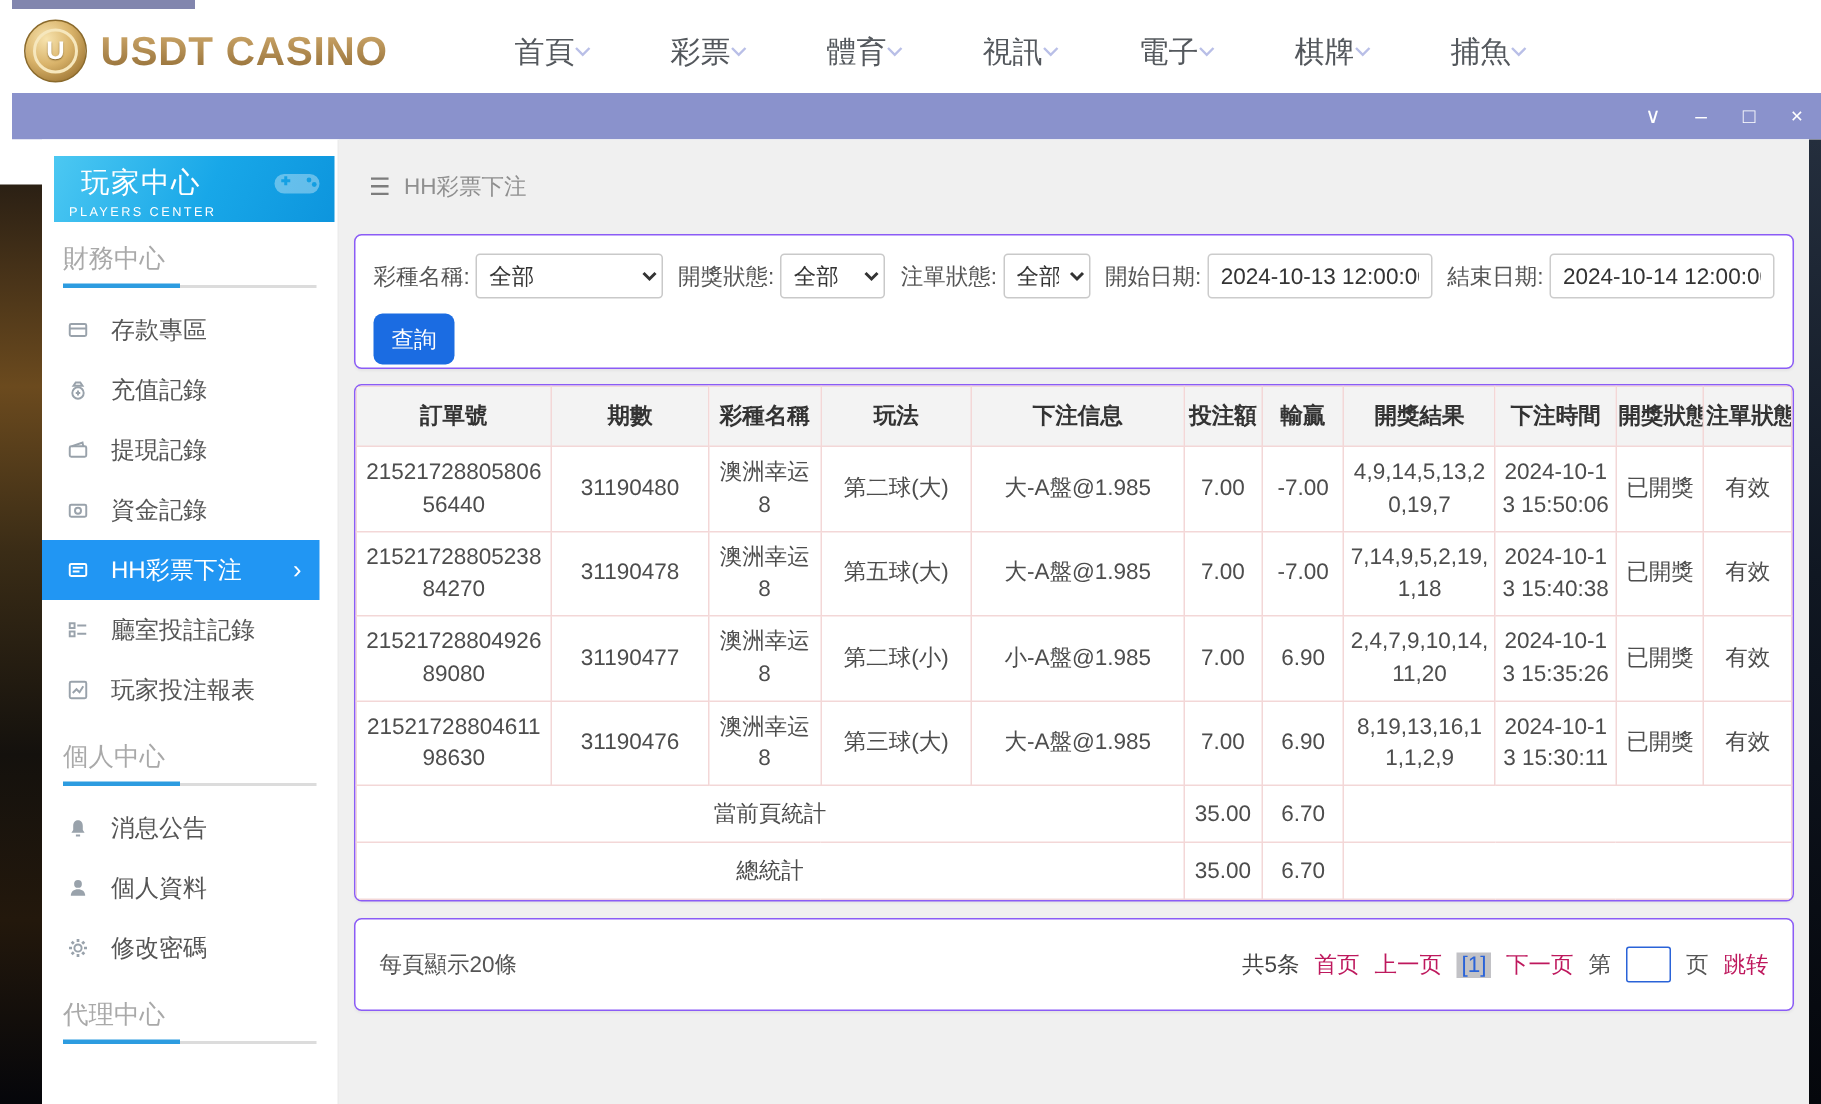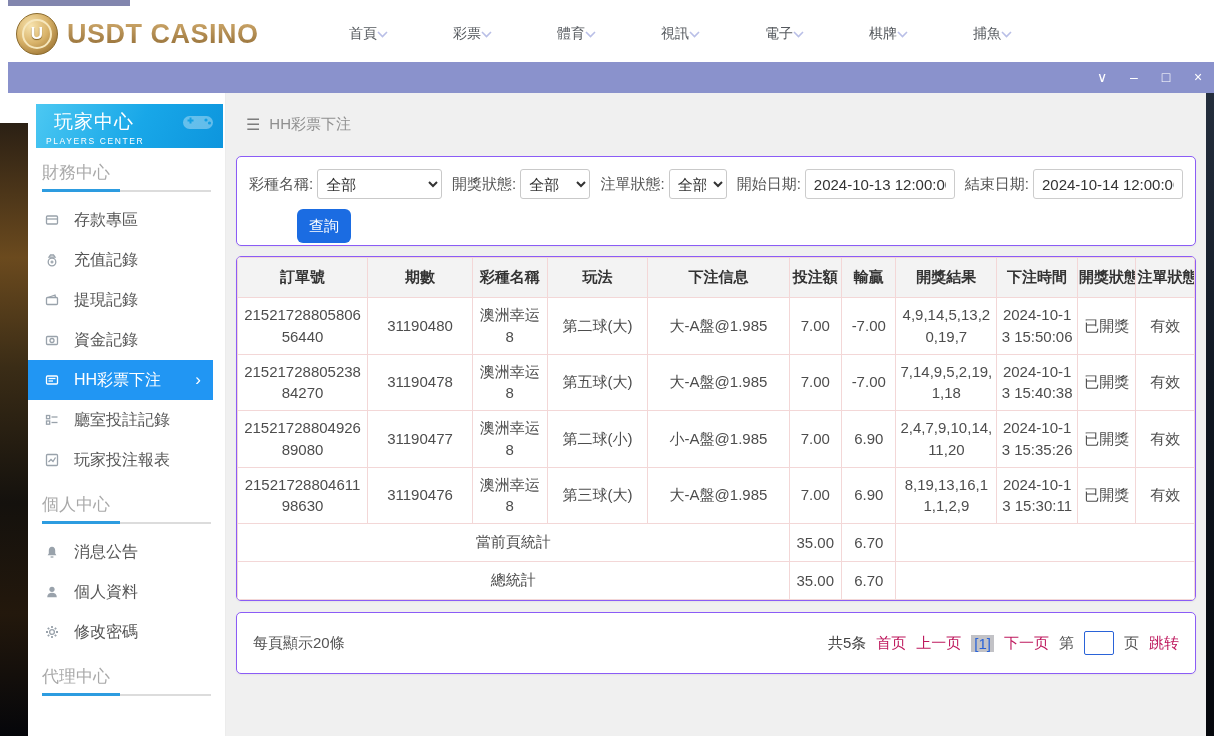--- a/index.html
+++ b/index.html
@@ -10,21 +10,21 @@
   
   .tab-stub { position:absolute; left:8px; top:0; width:122px; height:6px; background:#8286ae; }
 
   
   .site-header { position:absolute; left:0; top:6px; width:1214px; height:56px; display:flex; align-items:center; background:#fff; }
   .logo { display:flex; align-items:center; gap:9px; margin-left:16px; }
   .coin { width:42px; height:42px; border-radius:50%; border:1px solid #8a6a2c; background:radial-gradient(circle at 35% 30%,#f7e3ae,#d9b36a 45%,#9c7433 85%); display:flex; align-items:center; justify-content:center; }
   .coin-inner { width:30px; height:30px; border-radius:50%; border:2px solid #f6e7bd; display:flex; align-items:center; justify-content:center; color:#fff; font-weight:bold; font-size:17px; text-shadow:0 1px 1px #7a5a20; }
   .brand { font-size:27px; font-weight:bold; letter-spacing:.5px; background:linear-gradient(180deg,#d2ac6e,#8f6a33); -webkit-background-clip:text; background-clip:text; color:transparent; }
   .topnav { display:flex; margin-left:58px; }
-  .nav-item { width:104px; display:flex; align-items:center; justify-content:center; font-size:14px; color:#54585d; cursor:pointer; }
+  .nav-item { width:104px; display:flex; align-items:center; justify-content:center; font-size:20px; color:#54585d; cursor:pointer; }
   .nav-chev { width:11px; height:7px; }
 
   
   .titlebar { position:absolute; left:8px; top:62px; width:1206px; height:31px; background:#8a92cc; display:flex; justify-content:flex-end; align-items:center; gap:0; }
   .tb-btn { width:32px; text-align:center; color:#fff; font-size:14px; line-height:31px; cursor:pointer; }
   .win-body { position:absolute; left:8px; top:93px; width:1206px; height:643px; background:#fff; }
   .bg-left  { position:absolute; left:0; top:123px; width:28px; height:613px; z-index:2;
               background:linear-gradient(180deg,#2b2014 0%,#6b4a1e 22%,#3a2c16 40%,#14110d 62%,#23180c 80%,#05060a 100%); }
   .bg-right { position:absolute; left:1206px; top:93px; width:8px; height:643px; z-index:2;
               background:linear-gradient(180deg,#242e3d 0%,#101722 45%,#05070c 100%); }
@@ -53,21 +53,21 @@
   .card { background:#fff; border:1px solid #8b5cf6; border-radius:5px; margin:0 10px; box-shadow:0 1px 2px rgba(0,0,0,.05); }
   .filter-card { height:90px; padding:12px 12px 0; }
   .filter-row { display:flex; align-items:center; font-size:15px; color:#555; white-space:nowrap; }
   .filter-row label { margin-right:4px; }
   .filter-row .gap { margin-left:10px; }
   .filter-row select { height:30px; border:1px solid #c9c9c9; border-radius:3px; background:#fff; font-size:15px; color:#333; padding:4px 4px; }
   .sel-lottery { width:128px; }
   .sel-draw { width:72px; }
   .sel-order { width:58px; }
   .filter-row input { width:150px; height:30px; border:1px solid #ccc; border-radius:3px; padding:0 8px; font-size:15px; color:#333; }
-  .btn-search { margin-top:10px; width:54px; height:34px; background:#1b6ce2; color:#fff; border:none; border-radius:6px; font-size:15px; cursor:pointer;margin-left:48px; }
+  .btn-search { margin-top:10px; width:54px; height:34px; background:#1b6ce2; color:#fff; border:none; border-radius:6px; font-size:15px; cursor:pointer; }
 
   .table-card { margin-top:10px; overflow:hidden; }
   table { width:100%; border-collapse:collapse; table-layout:fixed; font-size:15px; color:#4d4d4d; text-align:center; }
   th,td { border:1px solid #f3d7d7; }
   th { background:#f3f3f3; font-weight:bold; color:#333; height:40px; padding:0 1px; white-space:nowrap; overflow:hidden; }
   tr.data td { height:44px; padding:6px 4px; word-break:break-all; line-height:1.45; }
   tr.sum td { height:38px; padding:0 4px; color:#4d4d4d; }
 
   .footer-card { margin-top:11px; height:62px; display:flex; align-items:center; justify-content:space-between; padding:0 16px; font-size:15px; color:#555; }
   .pager { display:flex; align-items:center; gap:10px; }

